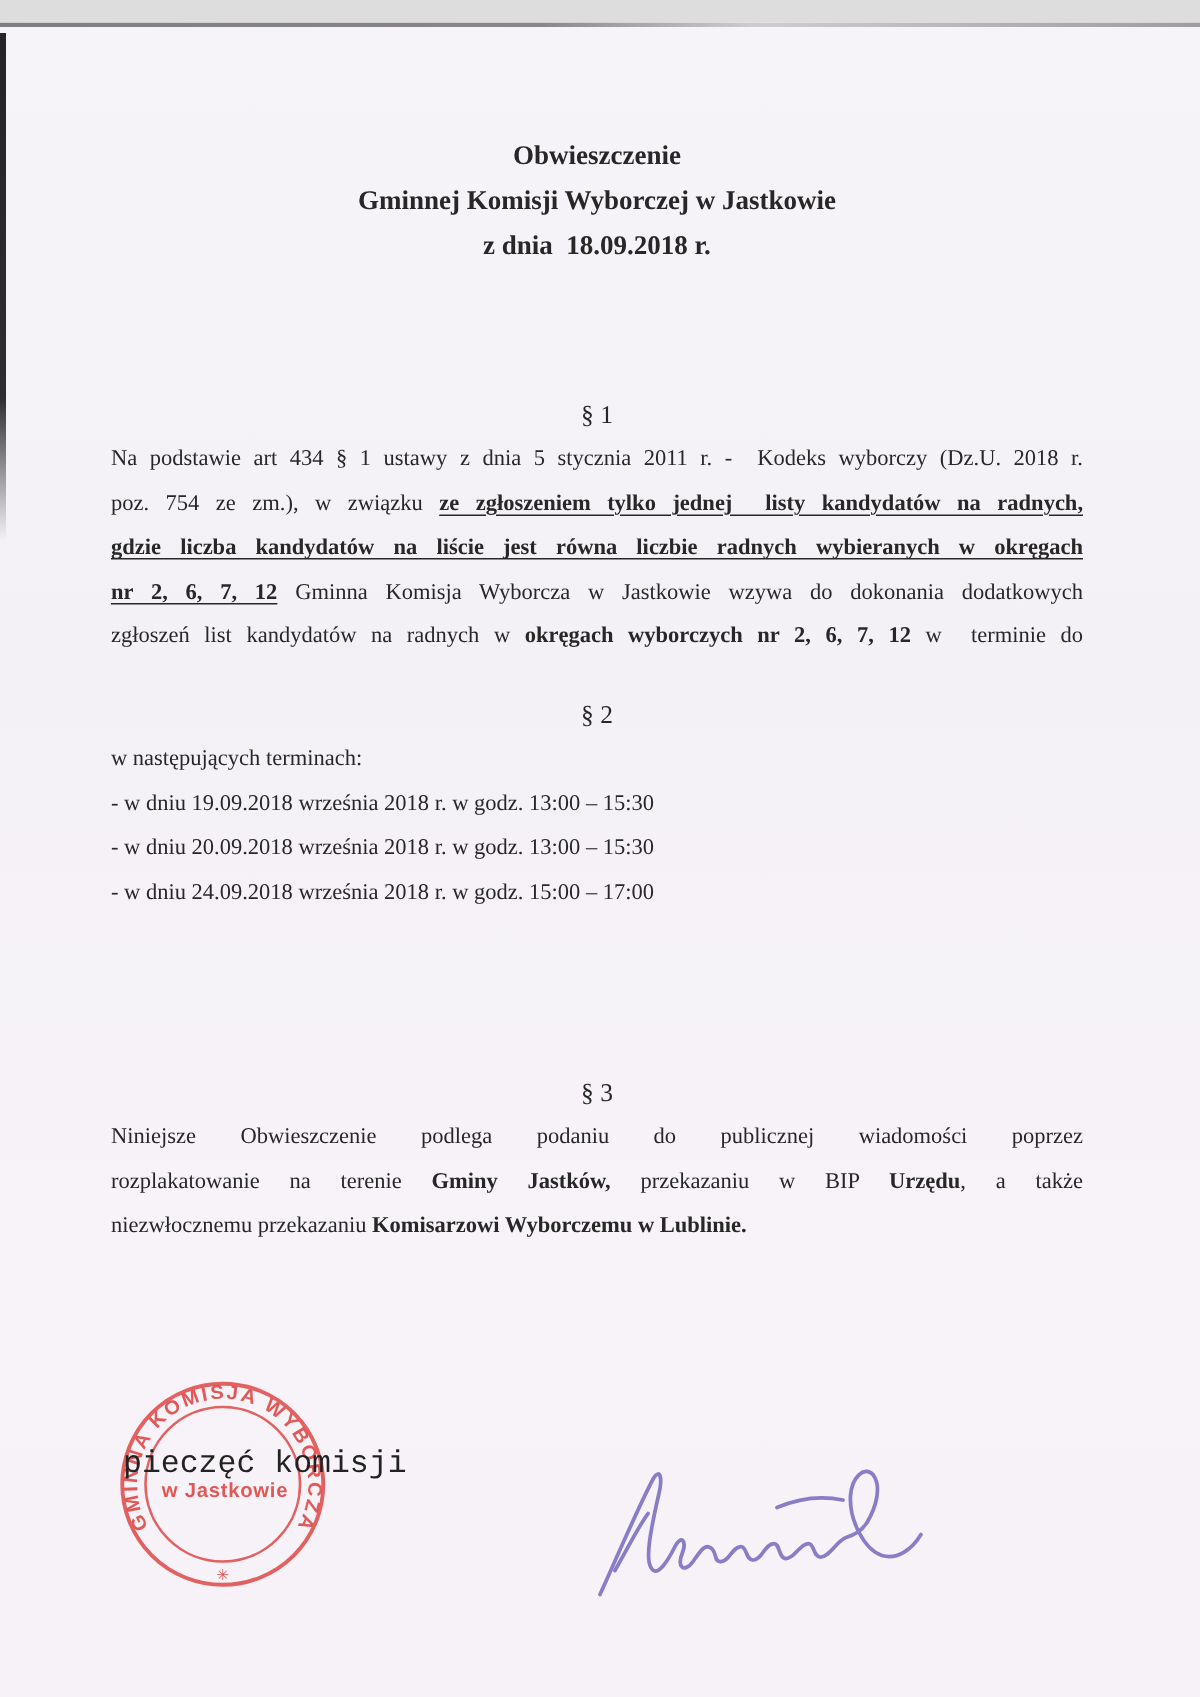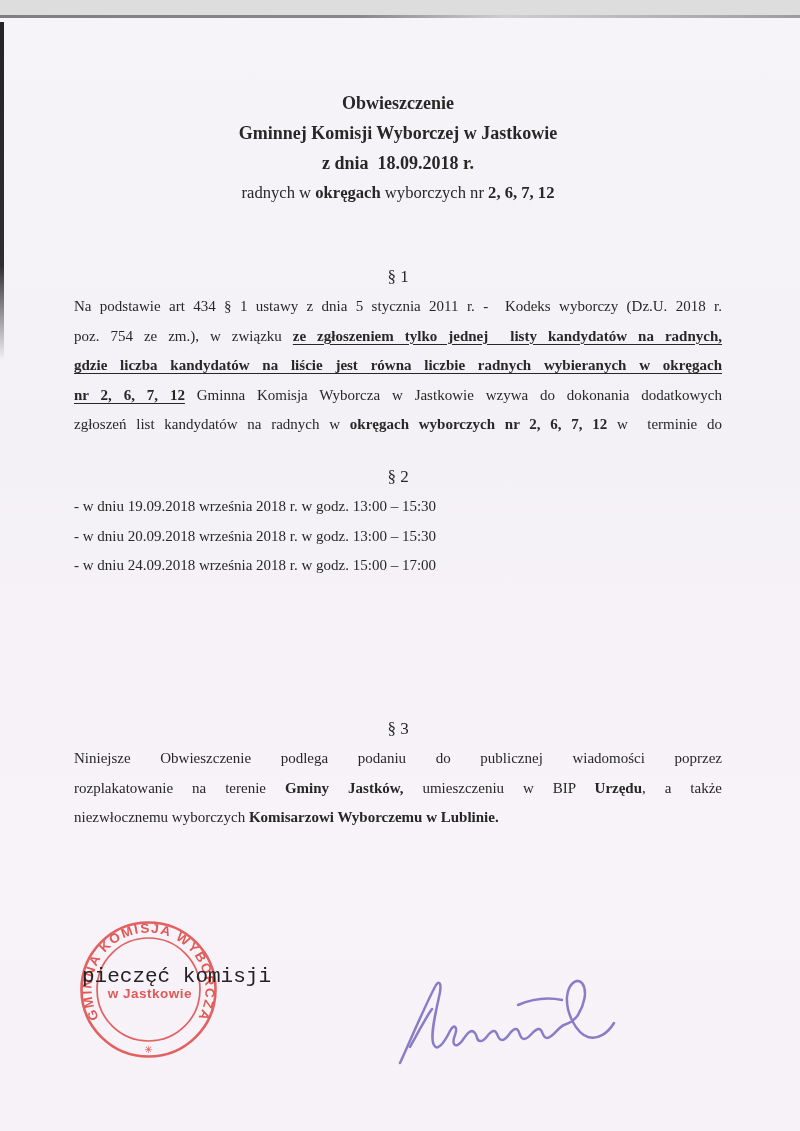--- a/index.html
+++ b/index.html
@@ -48,48 +48,48 @@
 
 <div class="page">
   <div class="edge-top"></div>
   <div class="edge-left"></div>
 
   <div id="header">
     <div class="hline t">Obwieszczenie</div>
     <div class="hline t">Gminnej Komisji Wyborczej w Jastkowie</div>
     <div class="hline t">z dnia &nbsp;18.09.2018 r.</div>
     <div id="subject-lines">
-        <div class="hline"><span>radnych w </span><span class="b">okręgach</span><span> wyborczych nr </span><span class="b">2, 6, 7, 12</span></div>
       </div>
   </div>
 
   <div class="section" id="sec-0">
     <div class="marker">§ 1</div>
     <div class="lines">
         <div class="line j"><span>Na podstawie art 434 § 1 ustawy z dnia 5 stycznia 2011 r. - &nbsp;Kodeks wyborczy (Dz.U. 2018 r.</span></div>
         <div class="line j"><span>poz. 754 ze zm.), w związku </span><span class="b u">ze zgłoszeniem tylko jednej &nbsp;listy kandydatów na radnych,</span></div>
         <div class="line j"><span class="b u">gdzie liczba kandydatów na liście jest równa liczbie radnych wybieranych w okręgach</span></div>
         <div class="line j"><span class="b u">nr 2, 6, 7, 12</span><span> Gminna Komisja Wyborcza w Jastkowie wzywa do dokonania dodatkowych</span></div>
         <div class="line j"><span>zgłoszeń list kandydatów na radnych w </span><span class="b">okręgach wyborczych nr 2, 6, 7, 12</span><span> w &nbsp;terminie do</span></div>
       </div>
   </div>
   <div class="section" id="sec-1">
     <div class="marker">§ 2</div>
     <div class="lines">
+        <div class="line"><span>w następujących terminach:</span></div>
         <div class="line"><span>- w dniu 19.09.2018 września 2018 r. w godz. 13:00 – 15:30</span></div>
         <div class="line"><span>- w dniu 20.09.2018 września 2018 r. w godz. 13:00 – 15:30</span></div>
         <div class="line"><span>- w dniu 24.09.2018 września 2018 r. w godz. 15:00 – 17:00</span></div>
       </div>
   </div>
   <div class="section" id="sec-2">
     <div class="marker">§ 3</div>
     <div class="lines">
         <div class="line j"><span>Niniejsze Obwieszczenie podlega podaniu do publicznej wiadomości poprzez</span></div>
-        <div class="line j"><span>rozplakatowanie na terenie </span><span class="b">Gminy Jastków,</span><span> umieszczeniu w BIP </span><span class="b">Urzędu</span><span>, a także</span></div>
-        <div class="line"><span>niezwłocznemu wyborczych </span><span class="b">Komisarzowi Wyborczemu w Lublinie.</span></div>
+        <div class="line j"><span>rozplakatowanie na terenie </span><span class="b">Gminy Jastków,</span><span> przekazaniu w BIP </span><span class="b">Urzędu</span><span>, a także</span></div>
+        <div class="line"><span>niezwłocznemu przekazaniu </span><span class="b">Komisarzowi Wyborczemu w Lublinie.</span></div>
       </div>
   </div>
 
   <svg id="stamp-svg" width="150" height="150" viewBox="0 0 150 150" aria-hidden="true">
     <circle class="ring" cx="75.5" cy="75.5" r="67" stroke-width="2.6"></circle>
     <circle class="ring" cx="75.5" cy="75.5" r="51.5" stroke-width="1.7"></circle>
     <path id="arcText" d="M 26.1 104 A 57 57 0 1 1 124.9 104" fill="none"></path>
     <text class="ringtext">
       <textPath href="#arcText" startOffset="0" textLength="239" lengthAdjust="spacingAndGlyphs">GMINNA KOMISJA WYBORCZA</textPath>
     </text>

